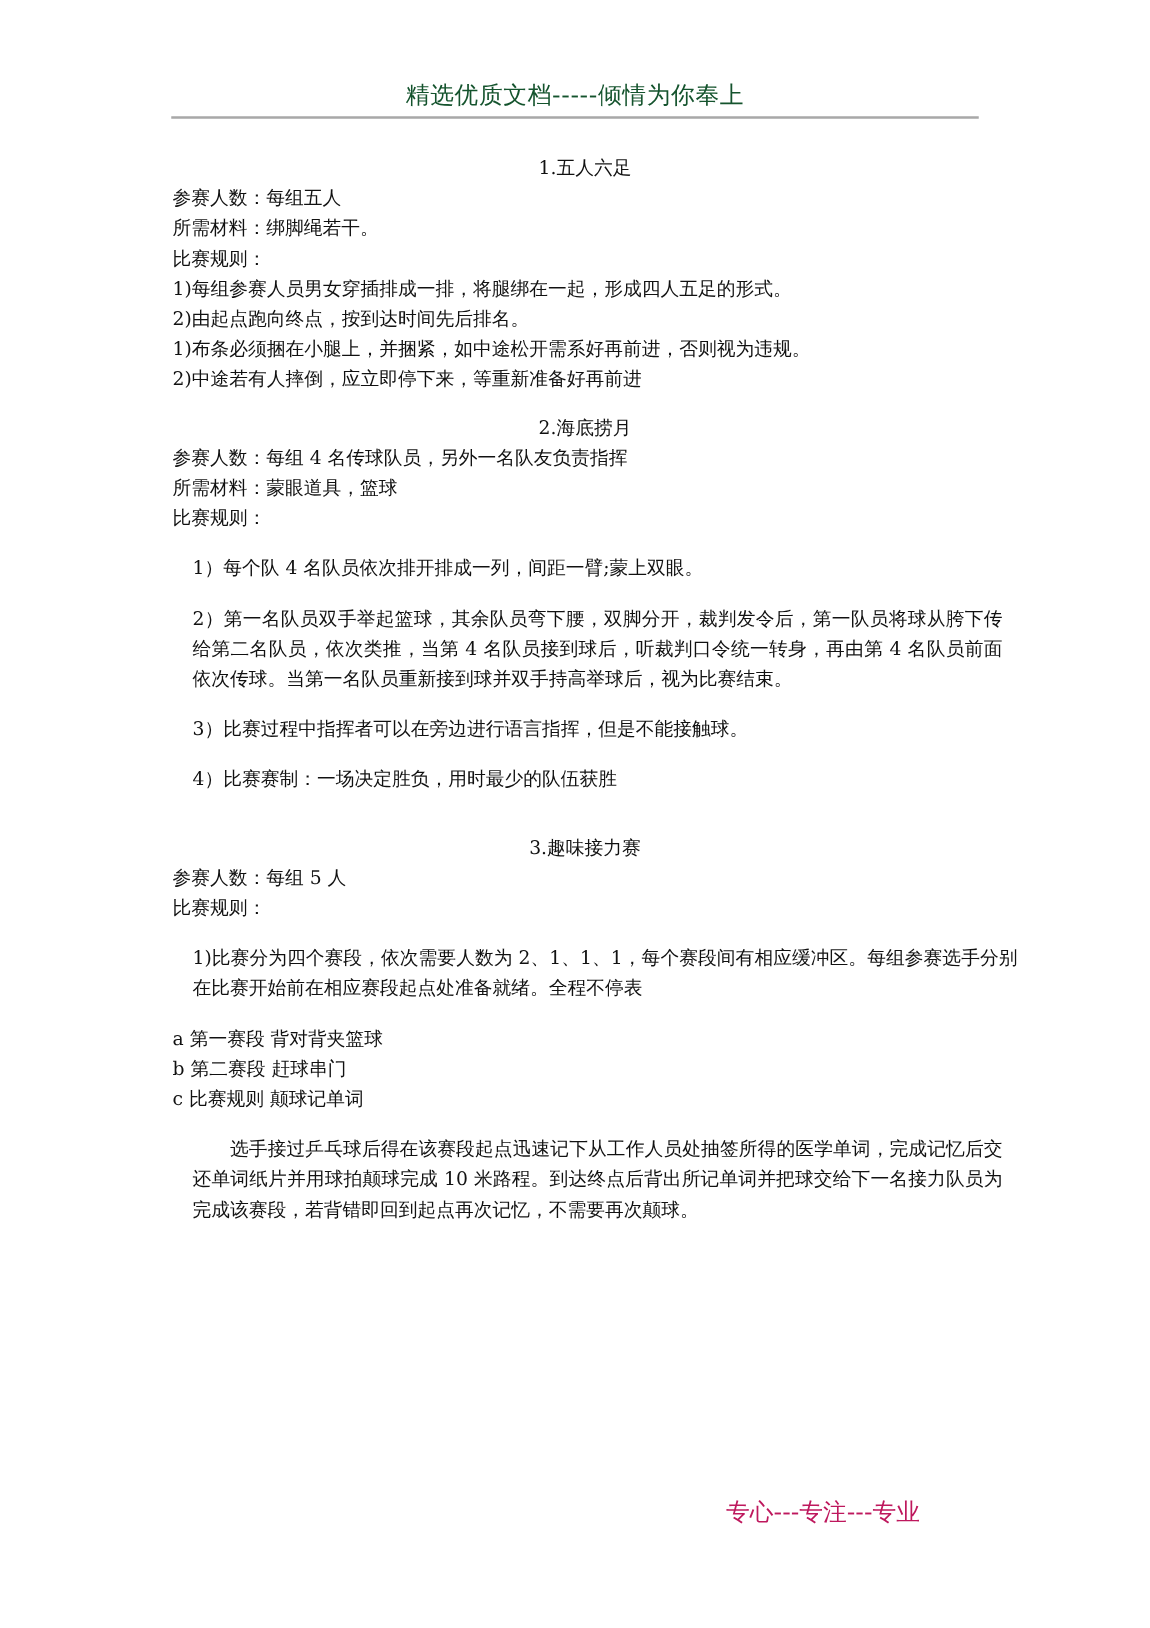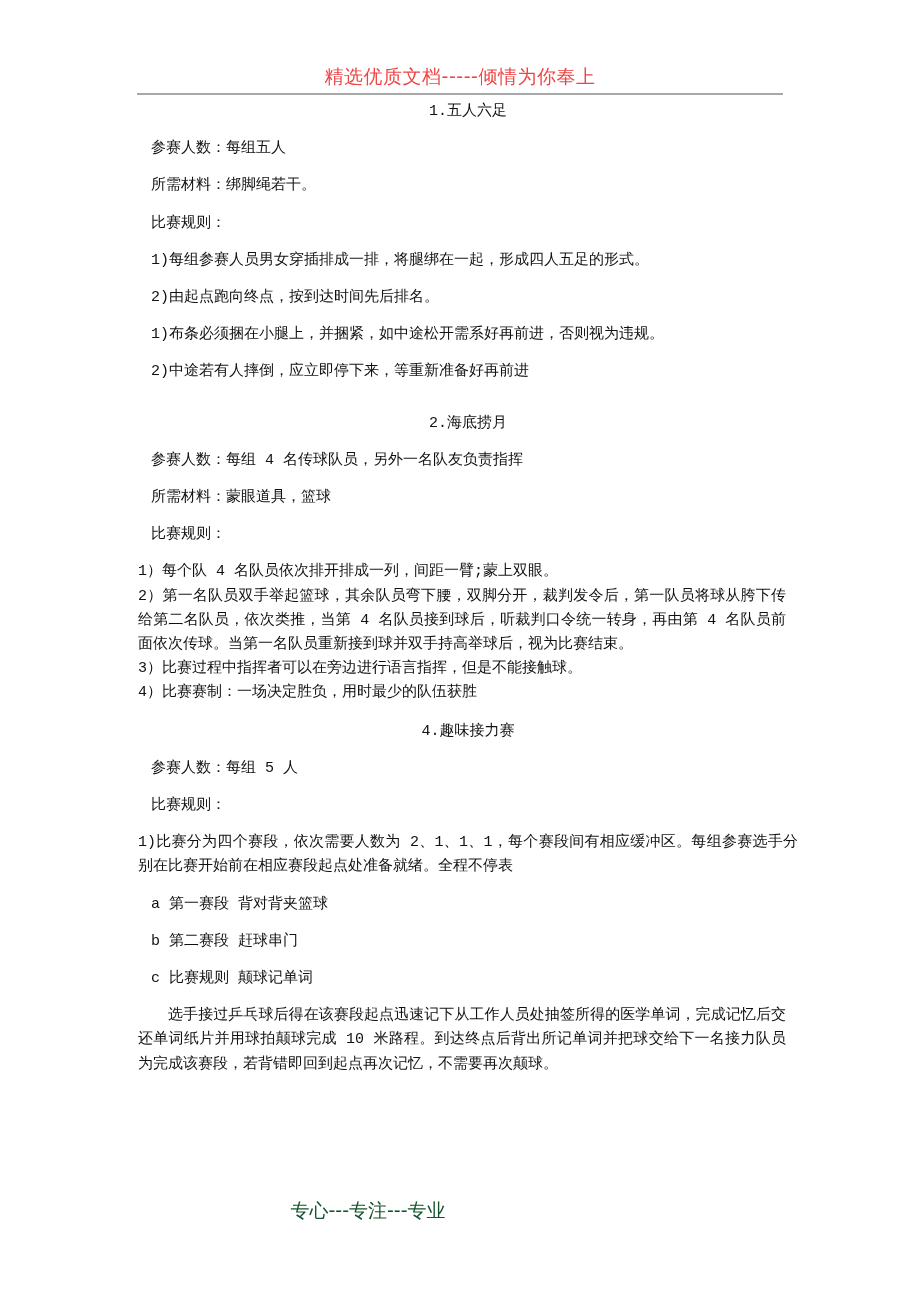--- a/index.html
+++ b/index.html
@@ -16,72 +16,71 @@
       color: #111111;
     }
     .page-header {
       position: absolute;
       left: 137px;
       top: 62px;
       width: 646px;
       text-align: center;
       font-family: "DejaVu Sans", "Liberation Sans", sans-serif;
       font-size: 19px;
-      color: #ef4444;
+      color: #14532d;
       letter-spacing: 0.5px;
       line-height: 28px;
     }
     .header-rule {
       position: absolute;
       left: 137px;
       top: 93px;
       width: 646px;
       height: 0;
       border-top: 2px solid #a8a8a8;
     }
     .content {
       position: absolute;
       left: 138px;
-      top: 100px;
+      top: 122px;
       width: 660px;
       font-size: 15px;
       line-height: 24.2px;
-      font-family: Liberation Mono, monospace;
     }
     .section-title {
       text-align: center;
       margin: 0;
       font-weight: normal;
       font-size: 15px;
       line-height: 24.2px;
     }
     .line {
-      margin: 13px;
+      margin: 0;
       white-space: nowrap;
     }
     .para {
-      margin: 0;
+      margin: 16px;
       text-align: justify;
       text-align-last: left;
     }
     .indent {
       text-indent: 2em;
     }
     .gap {
       height: 14px;
     }
     .page-footer {
       position: absolute;
       left: 0;
       top: 1196px;
       width: 736px;
-      text-align: center;
+      text-align: right;
       font-family: "DejaVu Sans", "Liberation Sans", sans-serif;
       font-size: 19px;
-      color: #14532d;
+      color: #be185d;
       line-height: 28px;
     }
   </style>
 </head>
 <body>
 
 <div class="page-header">精选优质文档-----倾情为你奉上</div>
 <div class="header-rule"></div>
 
 <div class="content">
@@ -106,21 +105,21 @@
     <p class="line">比赛规则：</p>
     <p class="para">1）每个队 4 名队员依次排开排成一列，间距一臂;蒙上双眼。</p>
     <p class="para" style="width:648px">2）第一名队员双手举起篮球，其余队员弯下腰，双脚分开，裁判发令后，第一队员将球从胯下传给第二名队员，依次类推，当第 4 名队员接到球后，听裁判口令统一转身，再由第 4 名队员前面依次传球。当第一名队员重新接到球并双手持高举球后，视为比赛结束。</p>
     <p class="para">3）比赛过程中指挥者可以在旁边进行语言指挥，但是不能接触球。</p>
     <p class="para">4）比赛赛制：一场决定胜负，用时最少的队伍获胜</p>
   </div>
 
   <div class="gap"></div>
 
   <div>
-    <p class="section-title">4.趣味接力赛</p>
+    <p class="section-title">3.趣味接力赛</p>
     <p class="line">参赛人数：每组 5 人</p>
     <p class="line">比赛规则：</p>
     <p class="para" style="width:660px">1)比赛分为四个赛段，依次需要人数为 2、1、1、1，每个赛段间有相应缓冲区。每组参赛选手分别在比赛开始前在相应赛段起点处准备就绪。全程不停表</p>
 
     <p class="line">a 第一赛段  背对背夹篮球</p>
 
     <p class="line">b 第二赛段  赶球串门</p>
 
     <p class="line">c 比赛规则  颠球记单词</p>
     <p class="para indent" style="width:648px">选手接过乒乓球后得在该赛段起点迅速记下从工作人员处抽签所得的医学单词，完成记忆后交还单词纸片并用球拍颠球完成 10 米路程。到达终点后背出所记单词并把球交给下一名接力队员为完成该赛段，若背错即回到起点再次记忆，不需要再次颠球。</p>

